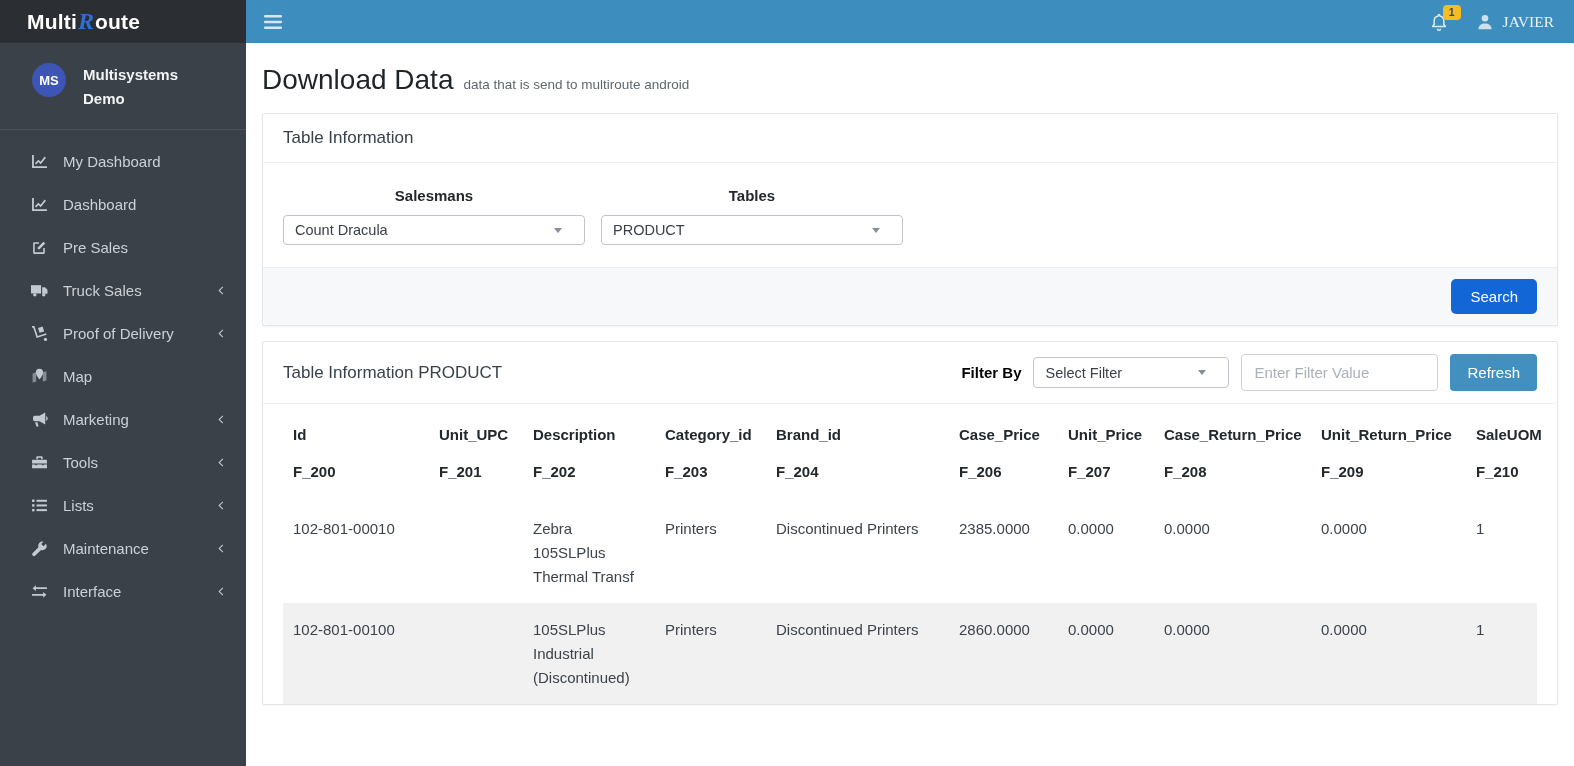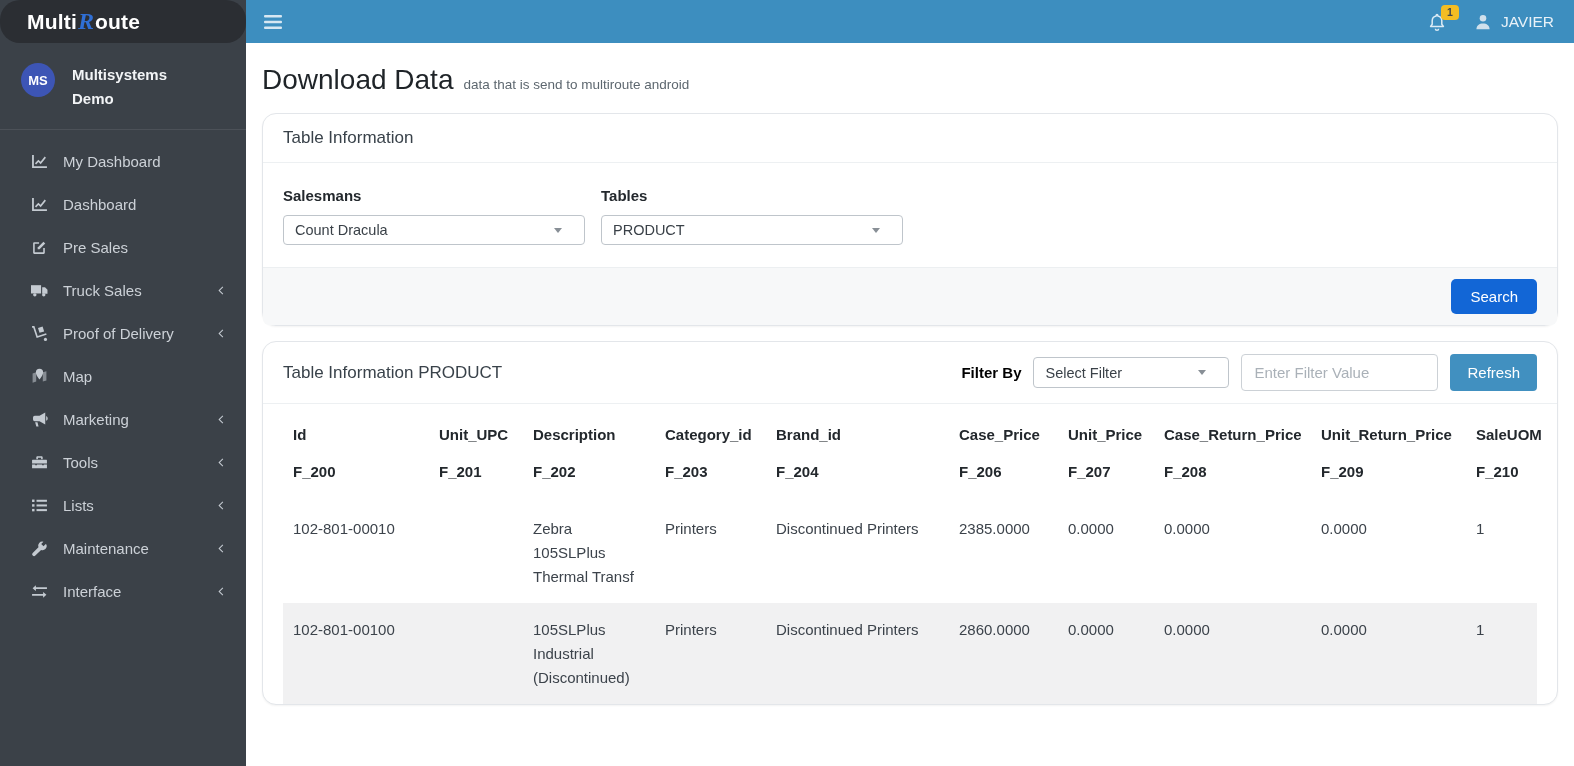--- a/index.html
+++ b/index.html
@@ -2,25 +2,25 @@
 <html><head>
 <meta charset="utf-8">
 <style>
   * { margin:0; padding:0; box-sizing:border-box; }
   html,body { width:1574px; height:766px; overflow:hidden; background:#fff;
     font-family:"Liberation Sans","DejaVu Sans",sans-serif; }
   .app { display:flex; width:1574px; height:766px; }
 
   
   .sidebar { width:246px; flex-shrink:0; background:#3b4148; color:#c9ced4; height:766px; }
-  .brand { height:43px; background:#2b2e33; display:flex; align-items:center; padding-left:27px;border-radius:20px; }
+  .brand { height:43px; background:#2b2e33; display:flex; align-items:center; padding-left:27px; }
   .brand .b1,.brand .b3 { color:#fff; font-weight:bold; font-size:21px; letter-spacing:.2px; }
   .brand .b2 { color:#2f6fd6; font-family:"Liberation Serif","DejaVu Serif",serif;
     font-style:italic; font-weight:bold; font-size:24px; margin:0 1px; }
-  .user-panel { display:flex; align-items:flex-start; padding:20px 12px 18px 21px;
+  .user-panel { display:flex; align-items:flex-start; padding:20px 12px 18px 32px;
     border-bottom:1px solid #4c5158; }
   .avatar { width:34px; height:34px; border-radius:50%; background:#3d55b5; color:#fff;
     font-size:13px; font-weight:bold; display:flex; align-items:center; justify-content:center; flex-shrink:0; }
   .user-name { margin-left:17px; color:#f2f4f6; font-weight:bold; font-size:15px;
     line-height:24px; width:110px; }
   .nav { padding-top:10px; }
   .nav-item { display:flex; align-items:center; height:43px; padding:0 20px 0 28px;
     font-size:15px; color:#ccd1d7; cursor:pointer; }
   .nav-icon { width:22px; margin-right:13px; display:flex; justify-content:center; align-items:center; color:#c4cad1; }
   .nav-chevron { margin-left:auto; color:#c4cad1; display:flex; align-items:center; }
@@ -28,33 +28,33 @@
   
   .main { flex:1; display:flex; flex-direction:column; background:#fff; }
   .topbar { height:43px; background:#3d8ebf; display:flex; align-items:center;
     padding:0 20px 0 18px; color:#e8f1f8; flex-shrink:0; }
   .hamburger { cursor:pointer; display:flex; align-items:center; color:#d7e7f2; }
   .topbar-right { margin-left:auto; display:flex; align-items:center; gap:26px; }
   .bell-wrap { position:relative; display:flex; align-items:center; cursor:pointer; color:#dcebf5; }
   .badge { position:absolute; top:-7px; right:-12px; background:#f4bd23; color:#41464c;
     font-size:10.5px; font-weight:bold; padding:1px 6px 2px; border-radius:4px; line-height:12px; }
   .user-chip { display:flex; align-items:center; gap:8px; cursor:pointer; color:#e9f2f8;
-    font-size:15.5px; }
+    font-size:15.5px;font-family:Liberation Serif, serif; }
   .user-chip .p-icon { color:#cfe0ec; display:flex; }
 
   
   .content { padding:15px 16px; overflow:hidden; }
   .page-head { display:flex; align-items:baseline; gap:10px; padding:6px 0 2px 0; }
   .page-title { font-size:28px; font-weight:500; color:#1f2428; }
   .page-subtitle { font-size:13.5px; color:#5d676f; }
 
-  .card { background:#fff; border:1px solid #e3e6ea; border-radius:14px;
+  .card { background:#fff; border:1px solid #e3e6ea; border-radius:2px;
     box-shadow:0 1px 2px rgba(0,0,0,.05); margin-top:15px; }
   .card-header { padding:14px 20px; border-bottom:1px solid #edf0f2; font-size:17px; color:#39424a; }
-  .card-body { padding:24px 20px 22px; }
+  .card-body { padding:24px 20px 22px;text-align:center; }
   .form-row { display:flex; gap:16px; }
   .form-group label { display:block; font-weight:bold; font-size:15px; color:#23282d; margin-bottom:11px; }
   .sel { width:302px; height:30px; border:1px solid #bfc5cb; border-radius:4px; background:#fff;
     display:flex; align-items:center; justify-content:space-between; padding:0 22px 0 11px;
     font-size:14.5px; color:#3a4148; cursor:pointer; }
   .caret { width:0; height:0; border-left:4.5px solid transparent; border-right:4.5px solid transparent;
     border-top:5px solid #888f96; }
   .card-footer { background:#f7f8f9; border-top:1px solid #eceff1; padding:11px 20px;
     display:flex; justify-content:flex-end; border-radius:0 0 6px 6px; }
   .btn { border:none; border-radius:5px; color:#fff; font-size:15px; cursor:pointer;

